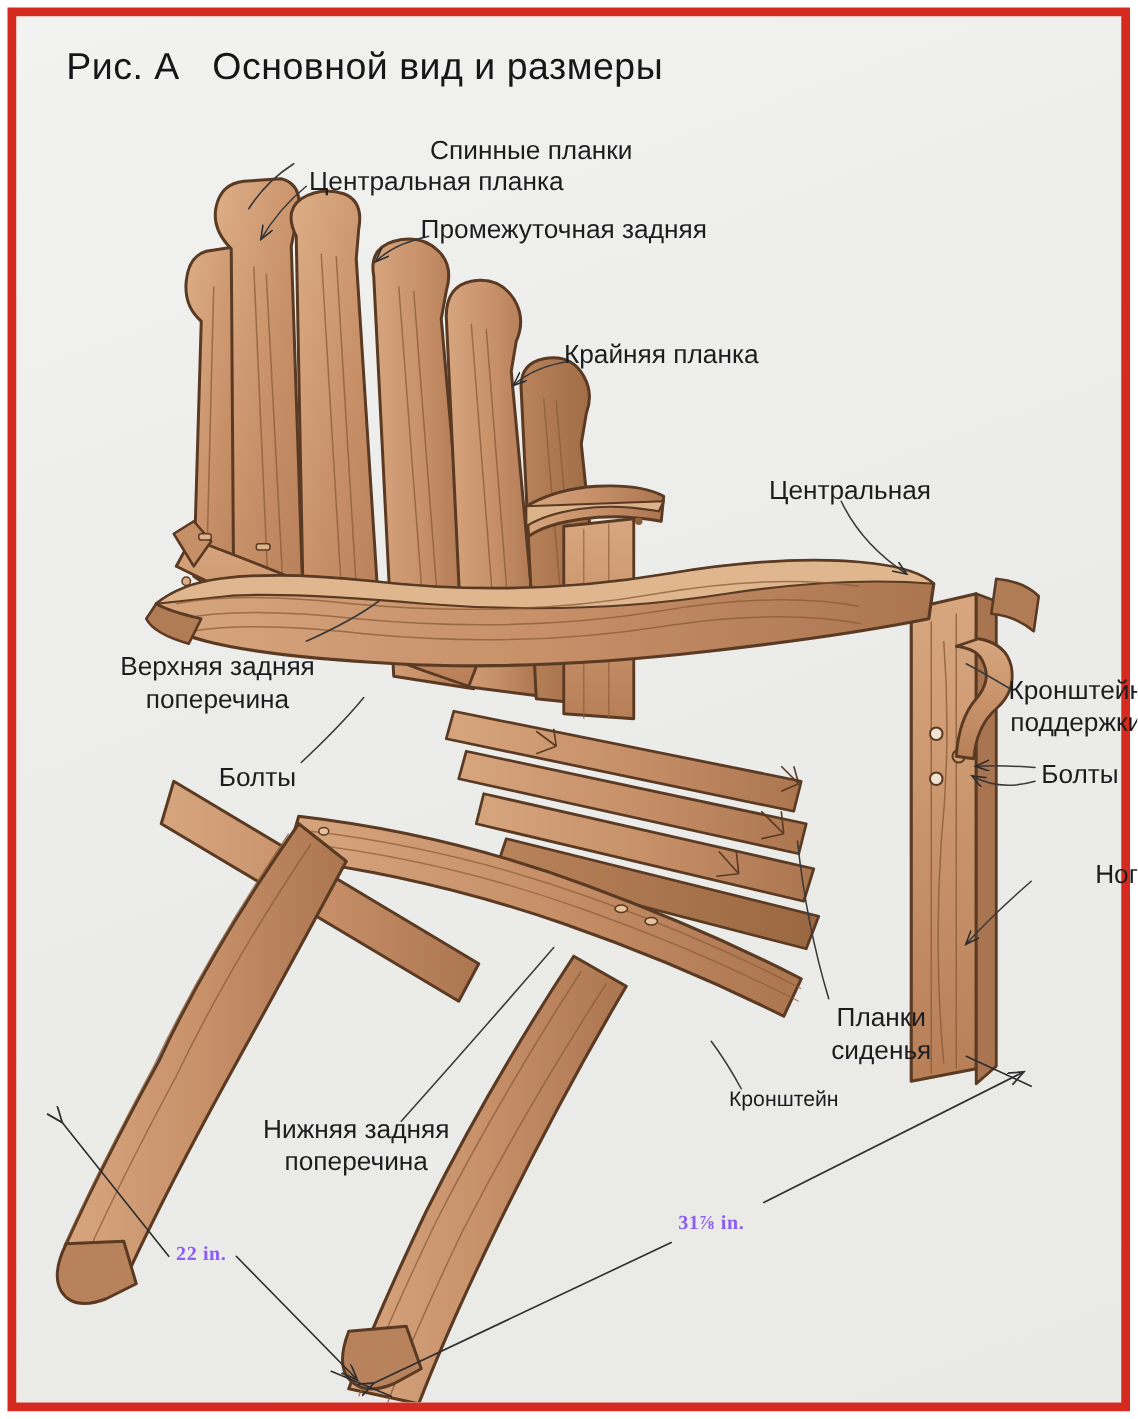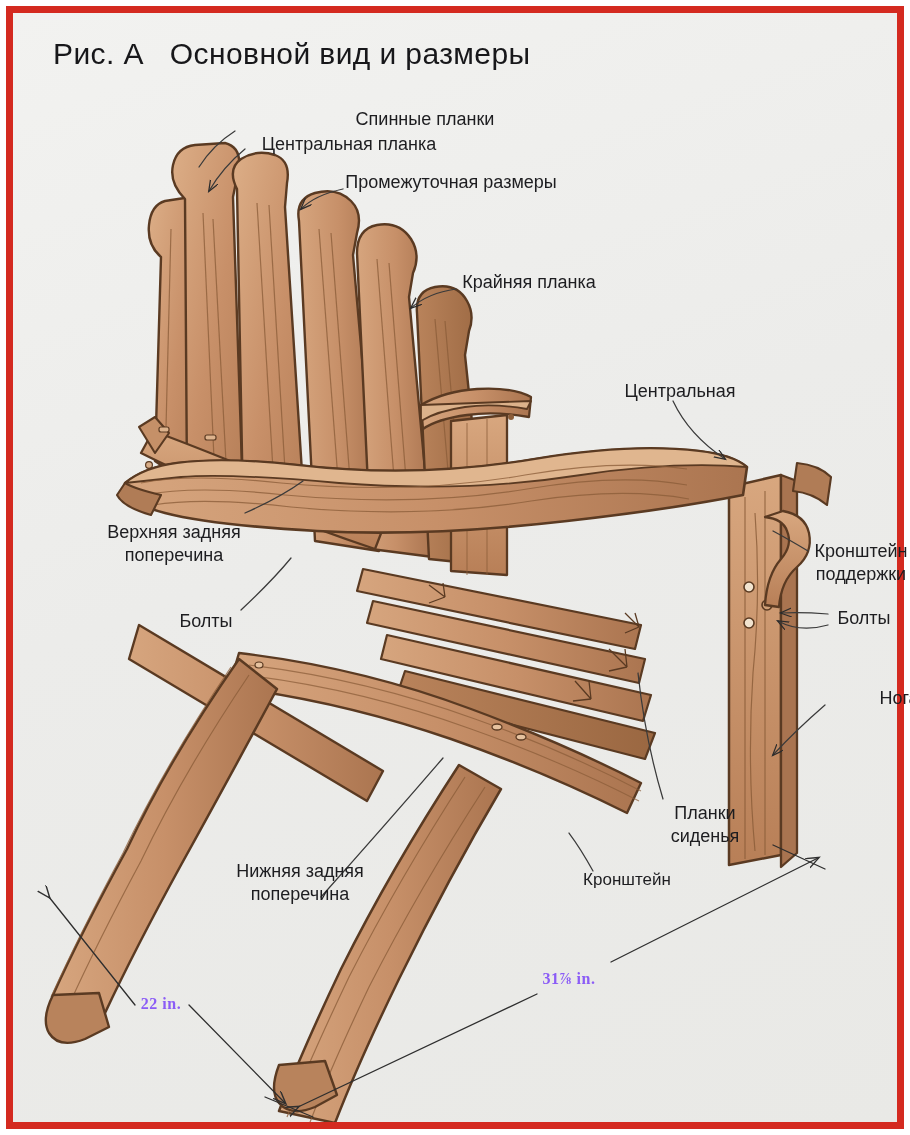--- a/index.html
+++ b/index.html
@@ -46,21 +46,21 @@
     left: 40px;
     top: 24px;
     font-size: 30px;
     color: #17171a;
     letter-spacing: 0.4px;
     white-space: nowrap;
   }
   .ttl .fignum { margin-right: 26px; }
   .lbl {
     position: absolute;
-    font-size: 18px;
+    font-size: 21px;
     color: #1d1d20;
     white-space: nowrap;
     line-height: 1.25;
   }
   .lbl.ctr { text-align: center; }
   .dim {
     position: absolute;
     font-family: "Liberation Serif", serif;
     font-size: 16px;
     color: #8b5cf6;
@@ -258,21 +258,21 @@
     </svg>
 
     <div class="ttl">
       <span class="fignum">Рис. A</span><span>Основной вид и размеры</span>
     </div>
 
     <div class="lbl ctr" style="left:412px; top:95px; transform:translateX(-50%);">Спинные планки</div>
 
     <div class="lbl ctr" style="left:336px; top:120px; transform:translateX(-50%);">Центральная планка</div>
 
-    <div class="lbl ctr" style="left:438px; top:158px; transform:translateX(-50%);">Промежуточная размеры</div>
+    <div class="lbl ctr" style="left:438px; top:158px; transform:translateX(-50%);">Промежуточная задняя</div>
 
     <div class="lbl ctr" style="left:516px; top:258px; transform:translateX(-50%);">Крайняя планка</div>
 
     <div class="lbl ctr" style="left:667px; top:367px; transform:translateX(-50%);">Центральная</div>
 
     <div class="lbl ctr" style="left:161px; top:508px; transform:translateX(-50%); white-space:pre-line;">Верхняя задняя
 поперечина</div>
 
     <div class="lbl ctr" style="left:193px; top:597px; transform:translateX(-50%);">Болты</div>
 
@@ -281,20 +281,20 @@
 
     <div class="lbl ctr" style="left:851px; top:594px; transform:translateX(-50%);">Болты</div>
 
     <div class="lbl ctr" style="left:842px; top:674px; transform:translateX(-50%);margin-left:44px;">Нога</div>
 
     <div class="lbl ctr" style="left:692px; top:789px; transform:translateX(-50%); white-space:pre-line;">Планки
 сиденья</div>
 
     <div class="lbl ctr" style="left:614px; top:856px; transform:translateX(-50%); font-size:17px;">Кронштейн</div>
 
-    <div class="lbl ctr" style="left:272px; top:847px; transform:translateX(-50%); white-space:pre-line;margin-left:15px;">Нижняя задняя
+    <div class="lbl ctr" style="left:272px; top:878px; transform:translateX(-50%); white-space:pre-line;">Нижняя задняя
 поперечина</div>
 
     <div class="dim" style="left:148px; top:982px; transform:translateX(-50%);">22 in.</div>
 
     <div class="dim" style="left:556px; top:957px; transform:translateX(-50%);">31⅞ in.</div>
   </div>
 </div>
 
 </body></html>

